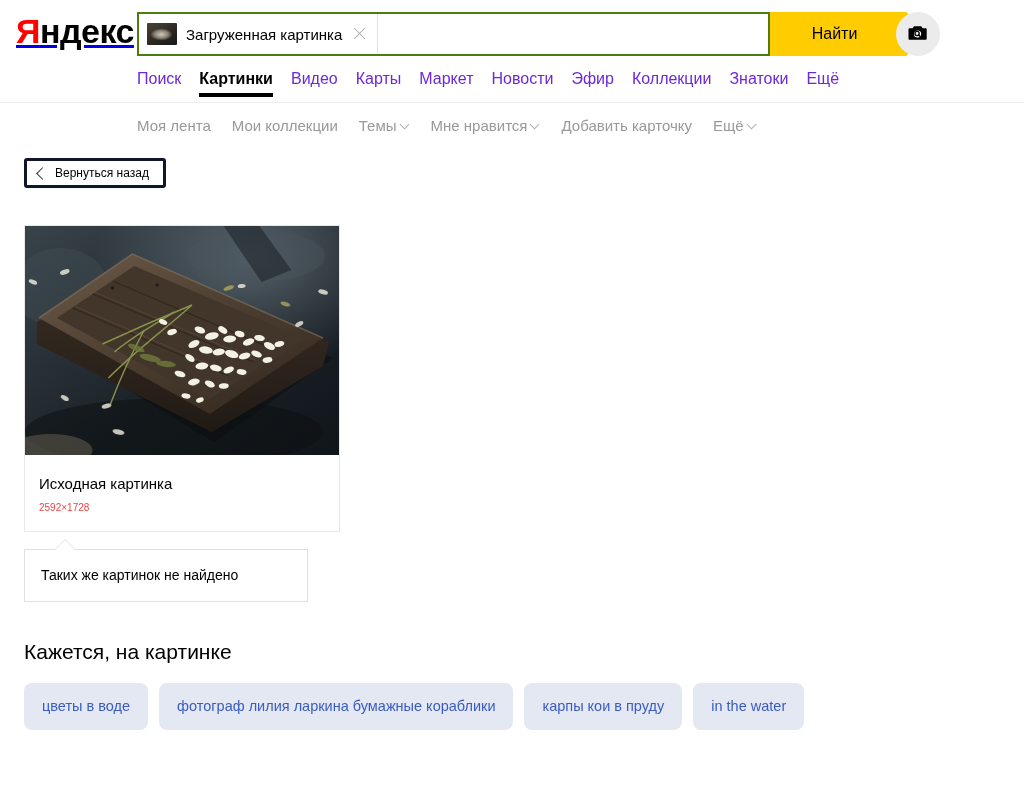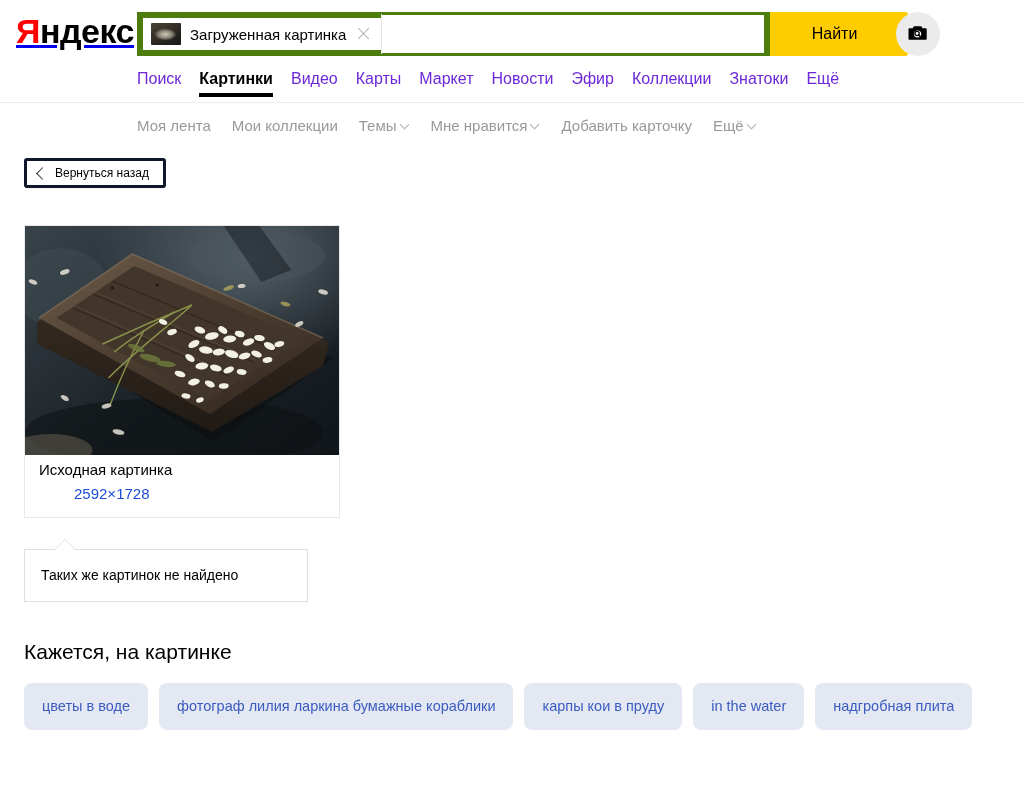--- a/index.html
+++ b/index.html
@@ -47,21 +47,21 @@
     width: 730px;
     height: 44px;
   }
   .search-field {
     position: absolute;
     left: 0;
     top: 0;
     width: 633px;
     height: 44px;
     box-sizing: border-box;
-    border: 6px solid #4d7c0f;
+    border: 2px solid #4d7c0f;
     background: #ffffff;
     display: flex;
     align-items: center;
   }
   .img-chip {
     display: flex;
     align-items: center;
     height: 40px;
     padding: 0 8px 0 8px;
     border-right: 1px solid #e3e3e3;
@@ -267,33 +267,32 @@
     width: 100%;
     height: 229px;
     display: block;
     position: relative;
     overflow: hidden;
     background: #1b1f22;
   }
   .card-photo svg { display: block; width: 100%; height: 100%; }
 
   .card-meta {
-    padding: 6px 14px 16px 14px;
+    padding: 20px 14px 16px 14px;
   }
   .card-title {
     font-size: 15px;
     color: #000;
     line-height: 18px;
   }
   .card-dims {
-    font-size: 15px;
-    color: #1d4ed8;
+    font-size: 10px;
+    color: #ef4444;
     margin-top: 7px;
     line-height: 15px;
-    margin-left: 35px;
   }
 
   
   .callout {
     position: absolute;
     left: 24px;
     top: 549px;
     width: 284px;
     box-sizing: border-box;
     border: 1px solid #e0e0e0;
@@ -553,14 +552,13 @@
   <span>Таких же картинок не найдено</span>
 </div>
 
 <div class="tags-heading">Кажется, на картинке</div>
 
 <div class="tags">
   <a class="tag" href="#">цветы в воде</a>
   <a class="tag" href="#">фотограф лилия ларкина бумажные кораблики</a>
   <a class="tag" href="#">карпы кои в пруду</a>
   <a class="tag" href="#">in the water</a>
-  <a class="tag" href="#">надгробная плита</a>
 </div>
 
 </body></html>

